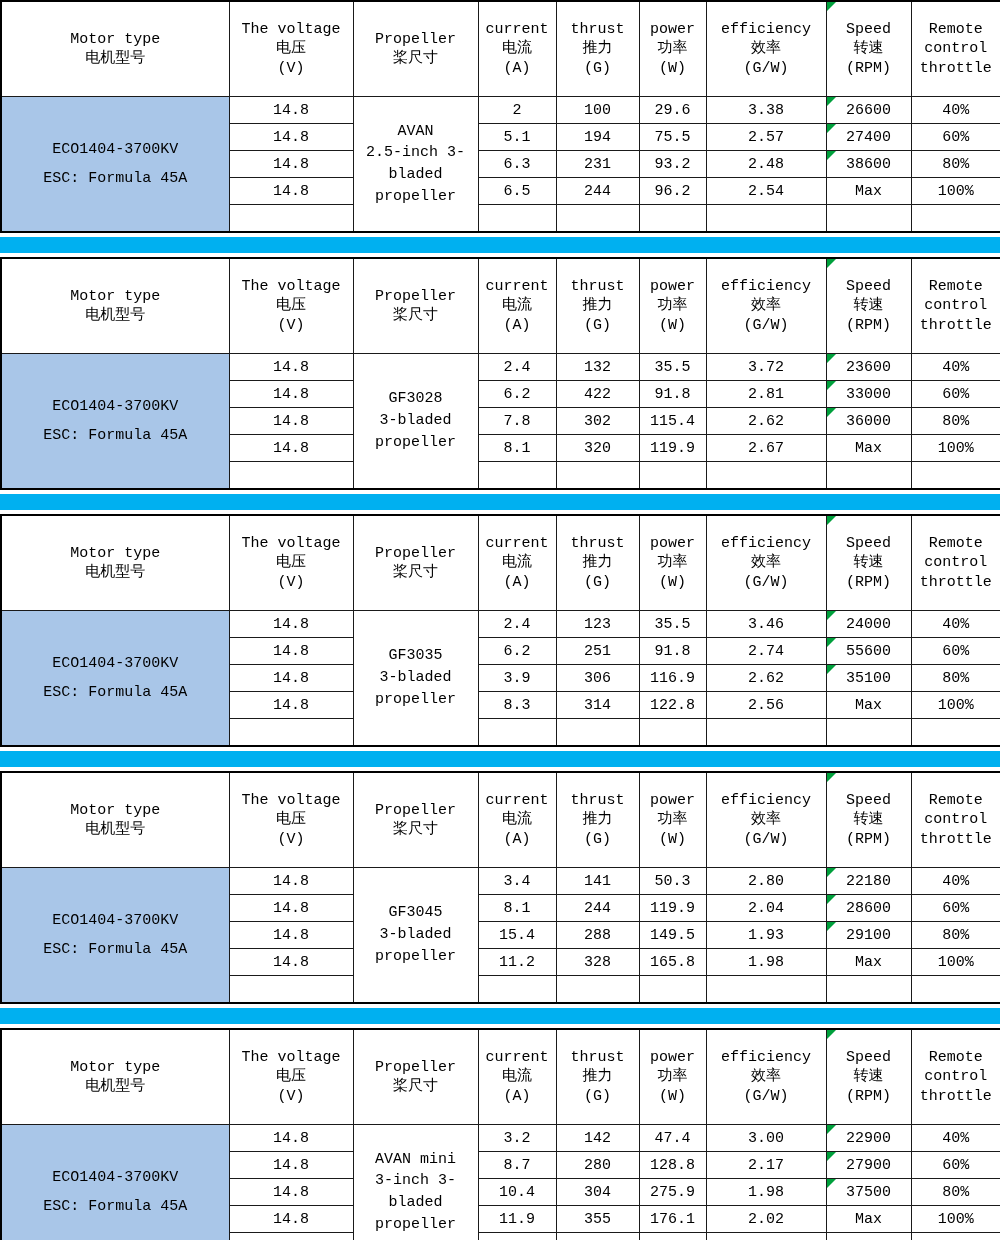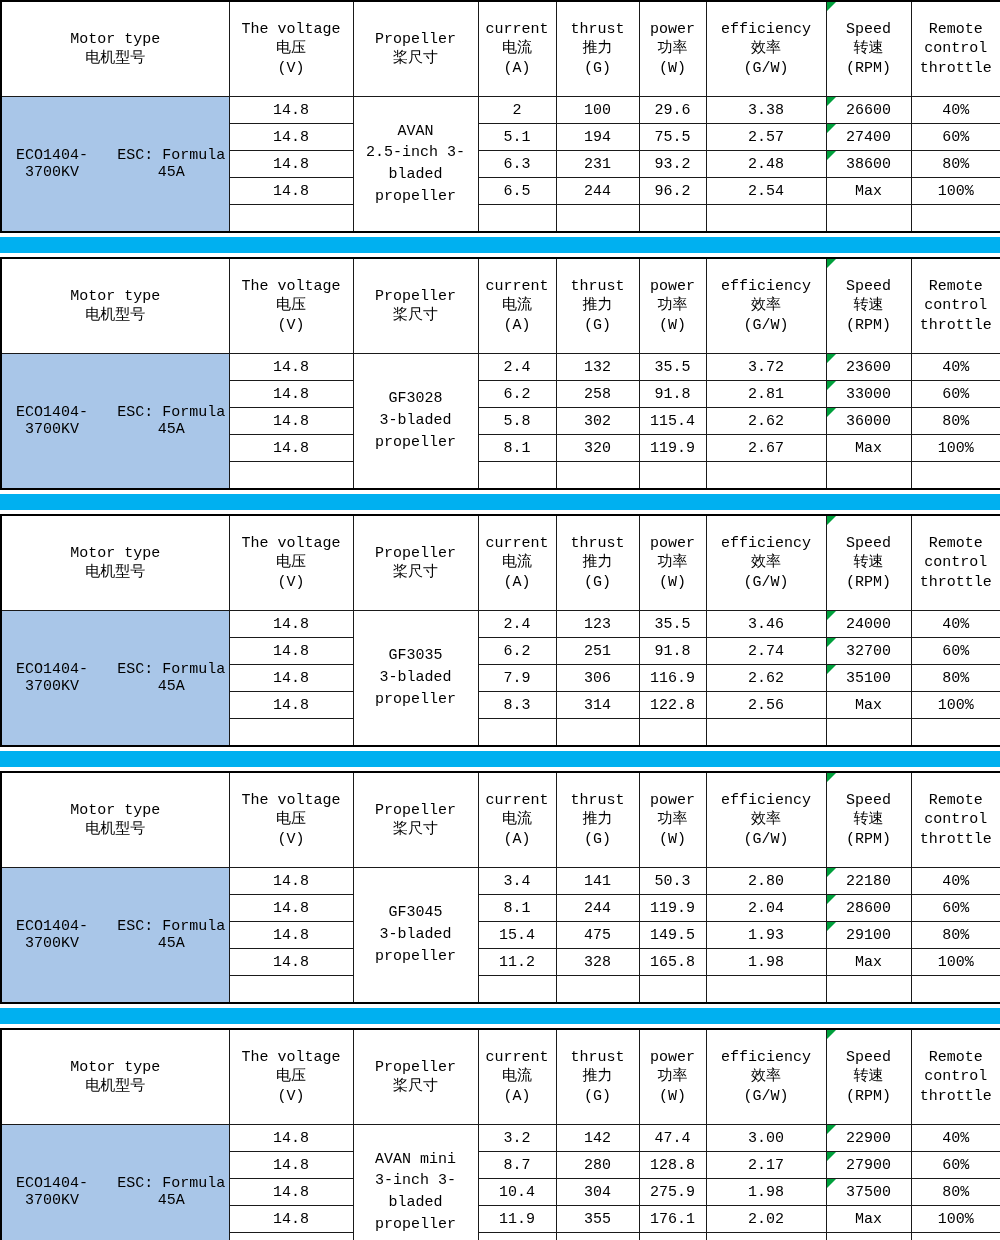--- a/index.html
+++ b/index.html
@@ -33,21 +33,21 @@
   }
   table.spec td{
     height:26px;
     font-size:15px;
   }
   td.motor{
     background:var(--motor-bg);
   }
   .motor-inner{
     display:flex;
-    flex-direction:row;
+    flex-direction:column;
     gap:12px;
     align-items:center;
     justify-content:center;
   }
   td.prop{line-height:1.45;}
   .rel{position:relative;margin-left:32px;}
   .flag{
     position:absolute;
     top:0;left:0;
     width:0;height:0;
@@ -262,29 +262,29 @@
           <td>2.4</td>
           <td>132</td>
           <td>35.5</td>
           <td>3.72</td>
           <td class="rel"><span class="flag"></span><span>23600</span></td>
           <td>40%</td>
         </tr>
         <tr>
           <td>14.8</td>
           <td>6.2</td>
-          <td>258</td>
+          <td>422</td>
           <td>91.8</td>
           <td>2.81</td>
           <td class="rel"><span class="flag"></span><span>33000</span></td>
           <td>60%</td>
         </tr>
         <tr>
           <td>14.8</td>
-          <td>5.8</td>
+          <td>7.8</td>
           <td>302</td>
           <td>115.4</td>
           <td>2.62</td>
           <td class="rel"><span class="flag"></span><span>36000</span></td>
           <td>80%</td>
         </tr>
         <tr>
           <td>14.8</td>
           <td>8.1</td>
           <td>320</td>
@@ -385,26 +385,26 @@
           <td>3.46</td>
           <td class="rel"><span class="flag"></span><span>24000</span></td>
           <td>40%</td>
         </tr>
         <tr>
           <td>14.8</td>
           <td>6.2</td>
           <td>251</td>
           <td>91.8</td>
           <td>2.74</td>
-          <td class="rel"><span class="flag"></span><span>32700</span></td>
+          <td class="rel"><span class="flag"></span><span>55600</span></td>
           <td>60%</td>
         </tr>
         <tr>
           <td>14.8</td>
-          <td>7.9</td>
+          <td>3.9</td>
           <td>306</td>
           <td>116.9</td>
           <td>2.62</td>
           <td class="rel"><span class="flag"></span><span>35100</span></td>
           <td>80%</td>
         </tr>
         <tr>
           <td>14.8</td>
           <td>8.3</td>
           <td>314</td>
@@ -511,21 +511,21 @@
           <td>8.1</td>
           <td>244</td>
           <td>119.9</td>
           <td>2.04</td>
           <td class="rel"><span class="flag"></span><span>28600</span></td>
           <td>60%</td>
         </tr>
         <tr>
           <td>14.8</td>
           <td>15.4</td>
-          <td>475</td>
+          <td>288</td>
           <td>149.5</td>
           <td>1.93</td>
           <td class="rel"><span class="flag"></span><span>29100</span></td>
           <td>80%</td>
         </tr>
         <tr>
           <td>14.8</td>
           <td>11.2</td>
           <td>328</td>
           <td>165.8</td>

